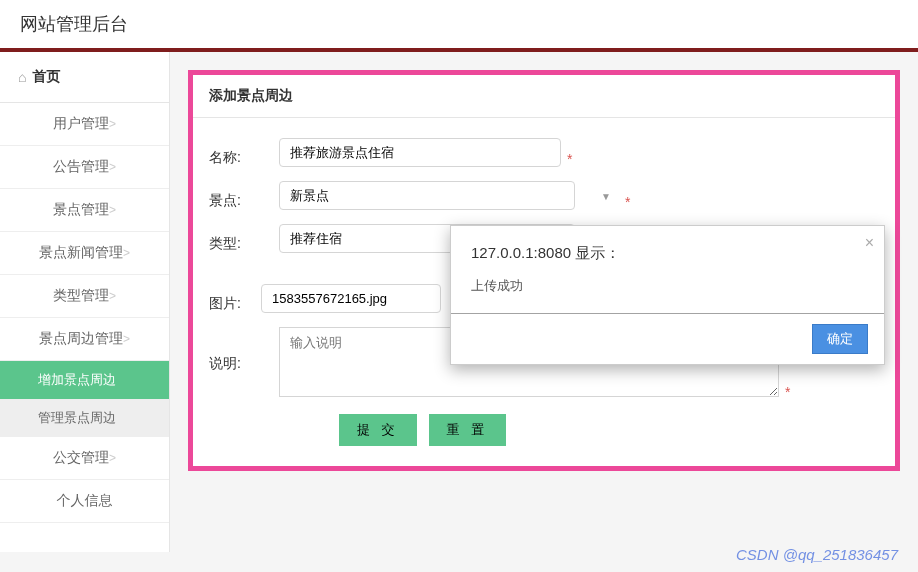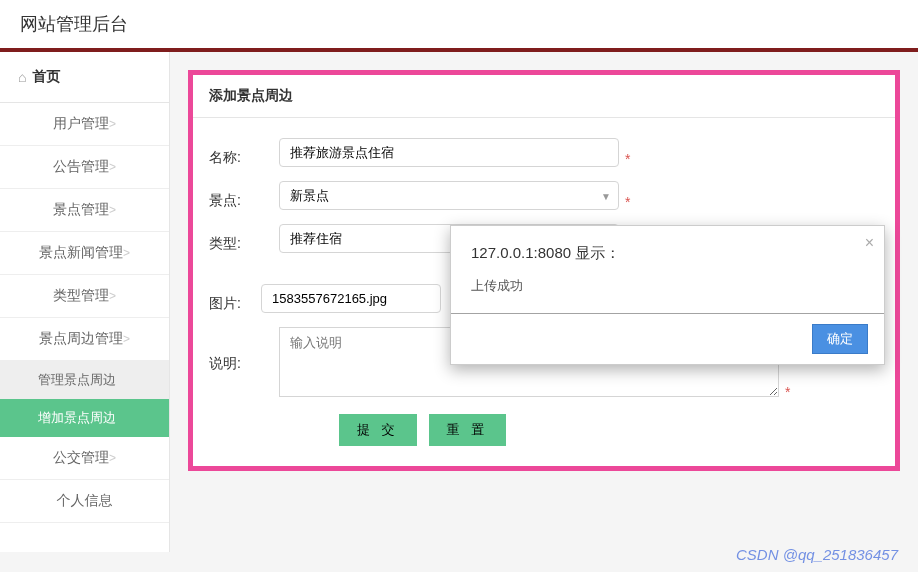--- a/index.html
+++ b/index.html
@@ -15,22 +15,22 @@
     .sub-menu { background: #fff; }
     .sub-item { padding: 10px 18px 10px 38px; color: #666; cursor: pointer; font-size: 13px; }
     .sub-item.active { background: #5bc58c; color: #fff; }
     .sub-item.sub2 { background: #eee; }
     .content { flex: 1; padding: 18px; }
     .panel { background: #fff; border: 5px solid #ec4899; }
     .panel-header { padding: 12px 16px; border-bottom: 1px solid #e5e5e5; font-weight: bold; font-size: 14px; }
     .panel-body { padding: 20px 16px; }
     .form-row { display: flex; align-items: flex-end; margin-bottom: 14px; }
     .form-label { width: 70px; text-align: left; color: #333; }
-    .form-input { width: 340px; padding: 6px 10px; border: 1px solid #d5d5d5; border-radius: 4px; font-size: 13px; }
-    .form-select { width: 340px; padding: 6px 10px; border: 1px solid #d5d5d5; border-radius: 4px; font-size: 13px; appearance: none; background: #fff; }
+    .form-input { width: 282px; padding: 6px 10px; border: 1px solid #d5d5d5; border-radius: 4px; font-size: 13px; }
+    .form-select { width: 296px; padding: 6px 10px; border: 1px solid #d5d5d5; border-radius: 4px; font-size: 13px; appearance: none; background: #fff; }
     .select-wrap { position: relative; width: 340px; }
     .select-caret { position: absolute; right: 8px; top: 50%; transform: translateY(-50%); font-size: 10px; color: #999; pointer-events: none; }
     .req { color: #d9534f; margin-left: 6px; }
     .file-row { display: flex; align-items: center; gap: 0; }
     .file-btn { border: 1px solid #ccc; padding: 5px 10px; font-size: 12px; background: #fff; cursor: pointer; }
     .file-text { padding: 5px 10px; font-size: 12px; color: #666; border: 1px solid #ccc; border-left: none; }
     .upload-btn { margin-left: 12px; background: #5bc58c; color: #fff; border: none; padding: 6px 14px; cursor: pointer; font-size: 12px; }
     .textarea-wrap { position: relative; width: 500px; }
     .form-textarea { width: 500px; height: 70px; border: 1px solid #d5d5d5; padding: 6px 10px; font-size: 13px; resize: both; font-family: inherit; overflow: scroll; }
     .btn-row { margin-left: 130px; margin-top: 10px; }
@@ -77,22 +77,22 @@
     </div>
     <div class="sidebar-item">
       <span>类型管理</span>
       <span class="chevron">&gt;</span>
     </div>
     <div class="sidebar-item">
       <span>景点周边管理</span>
       <span class="chevron">&gt;</span>
     </div>
     <div class="sub-menu">
+      <div class="sub-item active">增加景点周边</div>
       <div class="sub-item sub2">管理景点周边</div>
-      <div class="sub-item active">增加景点周边</div>
     </div>
     <div class="sidebar-item">
       <span>公交管理</span>
       <span class="chevron">&gt;</span>
     </div>
     <div class="sidebar-item">
       <span>个人信息</span>
     </div>
   </div>
 

